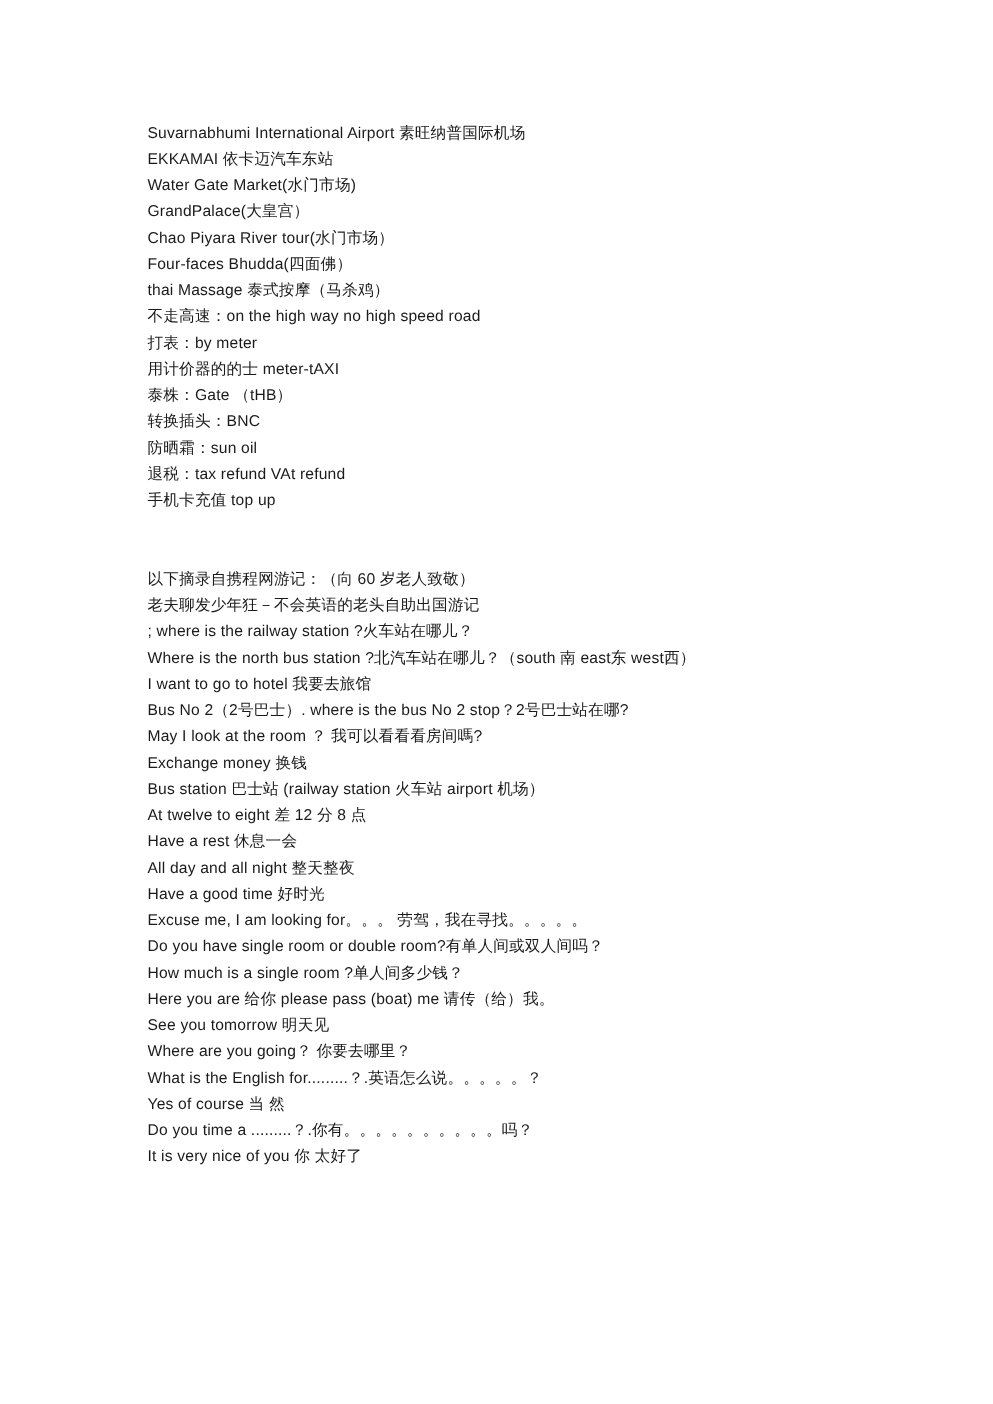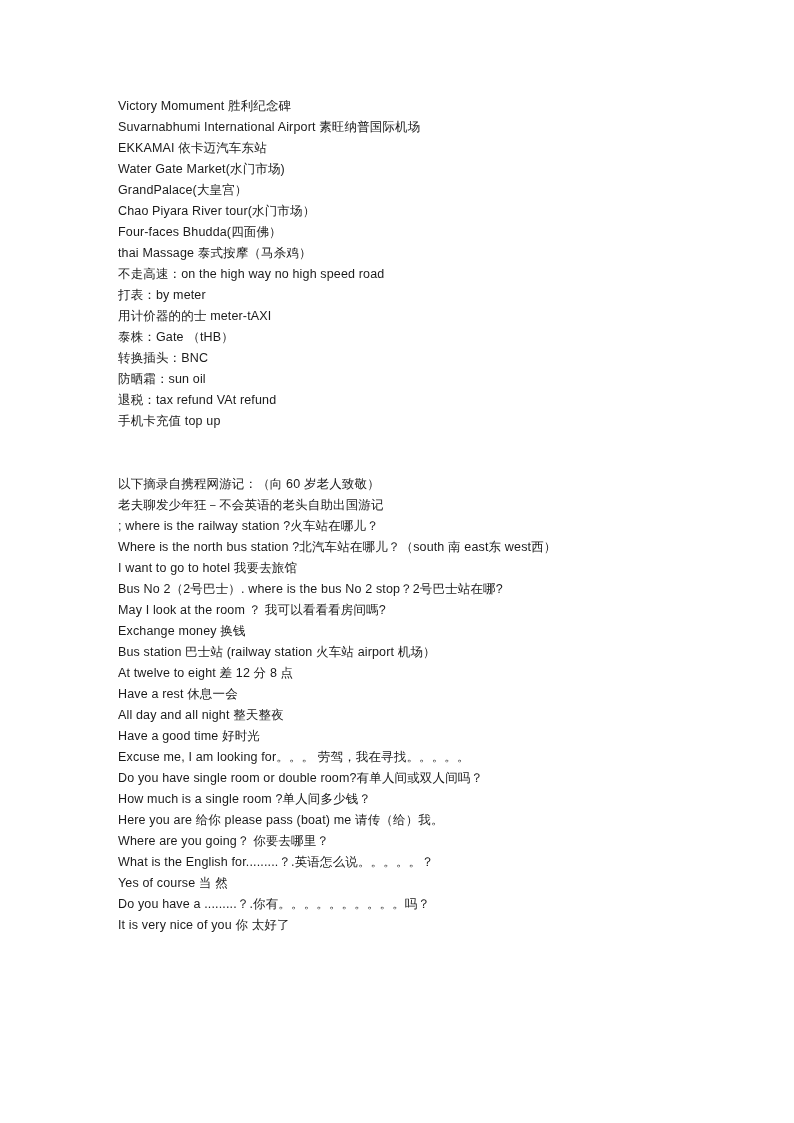--- a/index.html
+++ b/index.html
@@ -48,21 +48,20 @@
     height: 42px;
   }
 </style>
 </head>
 <body>
 
 <div class="page">
   <div class="doc-body">
 
     <div class="block">
-      <div class="line">Victory Momument 胜利纪念碑</div>
       <div class="line">Suvarnabhumi International Airport 素旺纳普国际机场</div>
       <div class="line">EKKAMAI 依卡迈汽车东站</div>
       <div class="line">Water Gate Market(水门市场)</div>
       <div class="line">GrandPalace(大皇宫）</div>
       <div class="line">Chao Piyara River tour(水门市场）</div>
       <div class="line">Four-faces Bhudda(四面佛）</div>
       <div class="line">thai Massage 泰式按摩（马杀鸡）</div>
       <div class="line">不走高速：on the high way no high speed road</div>
       <div class="line">打表：by meter</div>
       <div class="line">用计价器的的士 meter-tAXI</div>
@@ -86,21 +85,22 @@
       <div class="line">Exchange money 换钱</div>
       <div class="line">Bus station 巴士站 (railway station 火车站 airport 机场）</div>
       <div class="line">At twelve to eight 差 12 分 8 点</div>
       <div class="line">Have a rest 休息一会</div>
       <div class="line">All day and all night 整天整夜</div>
       <div class="line">Have a good time 好时光</div>
       <div class="line">Excuse me, I am looking for。。。 劳驾，我在寻找。。。。。</div>
       <div class="line">Do you have single room or double room?有单人间或双人间吗？</div>
       <div class="line">How much is a single room ?单人间多少钱？</div>
       <div class="line">Here you are 给你 please pass (boat) me 请传（给）我。</div>
+      <div class="line">See you tomorrow 明天见</div>
       <div class="line">Where are you going？ 你要去哪里？</div>
       <div class="line">What is the English for.........？.英语怎么说。。。。。？</div>
       <div class="line">Yes of course 当 然</div>
-      <div class="line">Do you have a .........？.你有。。。。。。。。。。吗？</div>
+      <div class="line">Do you time a .........？.你有。。。。。。。。。。吗？</div>
       <div class="line">It is very nice of you 你 太好了</div>
     </div>
 
   </div>
 </div>
 
 </body></html>

